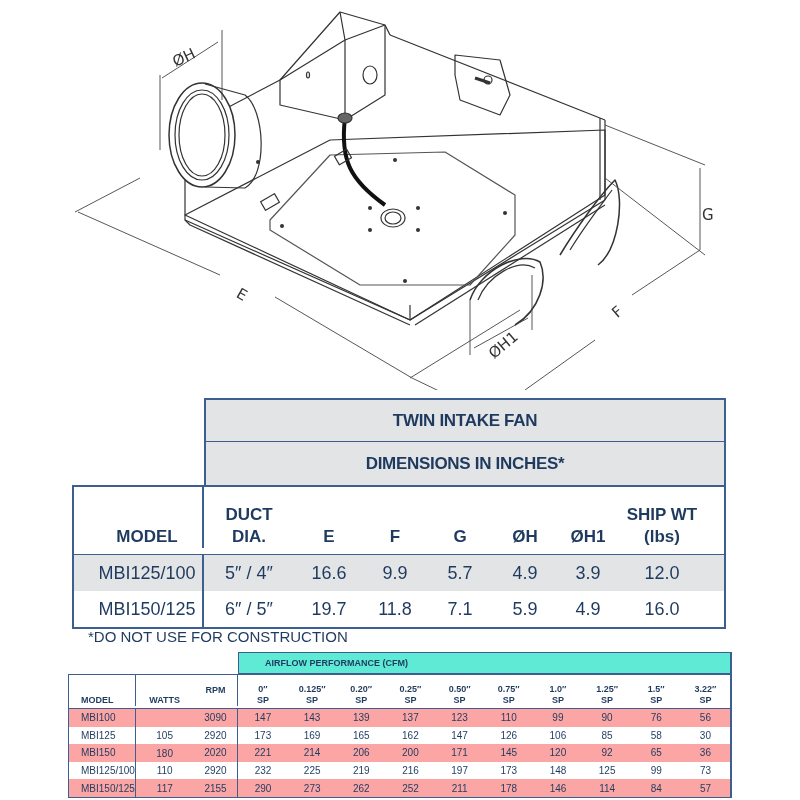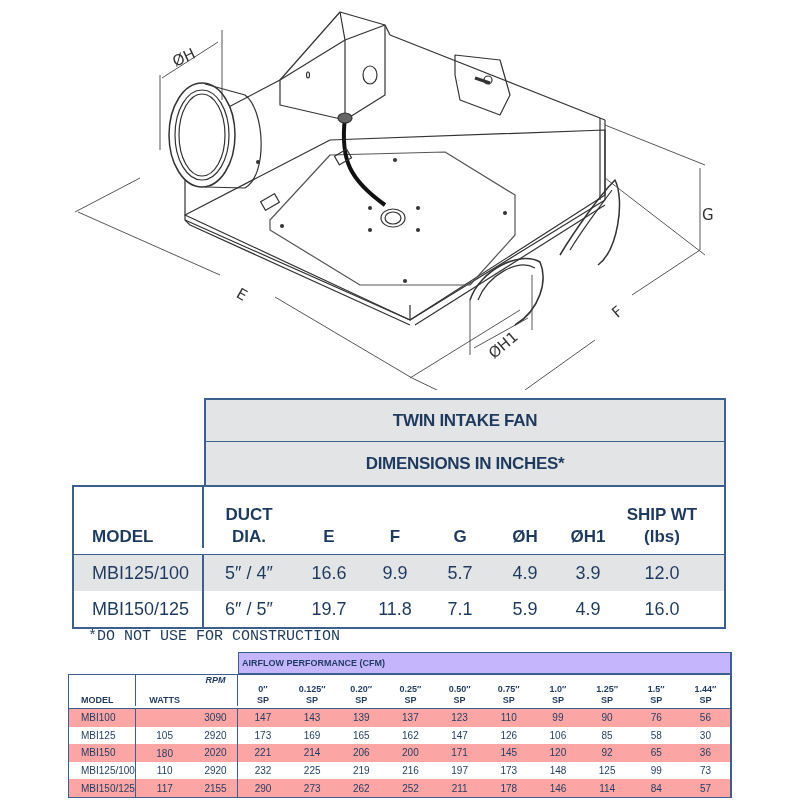--- a/index.html
+++ b/index.html
@@ -22,58 +22,58 @@
     }
     .dim-head1 { top: 0; height: 44px; border-top: 2px solid #3d5f8f; border-bottom: 1px solid #3d5f8f; transform: none; }
     .dim-head2 { top: 44px; height: 43px; transform: none; }
     .dim-body {
       position: absolute; left: 0; top: 87px; width: 654px;
       border: 2px solid #3d5f8f;
     }
     .dim-row { display: flex; height: 36px; align-items: center; }
     .dim-row.hdr { height: 68px; align-items: flex-end; padding-bottom: 6px; border-bottom: 1px solid #3d5f8f; }
     .dim-row.shade { background: #e3e4e6; }
-    .dim-cell { font-size: 18px; color: #1f3a5f; text-align: center; }
+    .dim-cell { font-size: 18px; color: #1f3a5f; text-align: center; justify-content: center; }
     .dim-row.hdr .dim-cell { font-weight: bold; font-size: 17px; line-height: 22px; }
     .dim-cell.model { width: 130px; text-align: left; padding-left: 18px; border-right: 2px solid #3d5f8f; align-self: stretch; display: flex; align-items: flex-end; }
     .dim-row:not(.hdr) .dim-cell.model { align-items: center; }
     .c-duct { width: 90px; }
     .c-e { width: 70px; }
     .c-f { width: 62px; }
     .c-g { width: 68px; }
     .c-h { width: 62px; }
     .c-h1 { width: 64px; }
     .c-wt { width: 84px; }
 
     .notes {
       position: absolute; top: 628px; left: 88px; width: 640px;
-      font-size: 15px; color: #1f3a5f; display: flex; justify-content: space-between; font-family: Liberation Mono, monospace;
+      font-size: 15px; color: #1f3a5f; display: flex; justify-content: space-between;
     }
 
     
     #air-table { position: absolute; left: 68px; top: 652px; width: 664px; }
     .air-head {
       position: absolute; left: 170px; top: 0; width: 494px; height: 22px;
-      background: #c4b5fd; border-top: 1px solid #3d5f8f; border-left: 1px solid #3d5f8f; border-right: 2px solid #3d5f8f;
+      background: #5eead4; border-top: 1px solid #3d5f8f; border-left: 1px solid #3d5f8f; border-right: 2px solid #3d5f8f;
       border-bottom: 1px solid #3d5f8f;
-      font-size: 9px; font-weight: bold; color: #1f3a5f; padding-left: 3px; line-height: 20px;
+      font-size: 9px; font-weight: bold; color: #1f3a5f; padding-left: 26px; line-height: 20px;
     }
     .air-body {
       position: absolute; left: 0; top: 22px; width: 664px;
       border: 1px solid #3d5f8f; border-right: 2px solid #3d5f8f;
     }
     .air-row { display: flex; height: 17.6px; align-items: center; font-size: 10px; color: #1f3a5f; }
     .air-row.hdr { height 34px; height: 34px; align-items: flex-end; padding-bottom: 2px; border-bottom: 1px solid #3d5f8f; font-weight: bold; font-size: 9px; line-height: 11px; }
     .air-row.shade { background: #fca5a5; }
     .air-cell { text-align: center; }
     .a-model { width: 67px; text-align: left; padding-left: 12px; border-right: 1px solid #3d5f8f; align-self: stretch; display: flex; align-items: center; }
     .air-row.hdr .a-model { align-items: flex-end; }
     .a-watts { width: 58px; margin-top: 36px; }
     .a-rpm { width: 45px; border-right: 1px solid #3d5f8f; align-self: stretch; display: flex; align-items: center; justify-content: center; }
-    .air-row.hdr .a-rpm { align-items: flex-start; font-style: italic; }
+    .air-row.hdr .a-rpm { align-items: center; }
     .a-sp { width: 49.4px; }
     .two-line { display: flex; flex-direction: column; align-items: center; }
   </style>
 </head>
 <body>
 
 <svg id="drawing" viewBox="0 0 800 390" xmlns="http://www.w3.org/2000/svg">
   <g fill="none" stroke="#333" stroke-width="1.2" stroke-linejoin="round">
 
     <path d="M185 215 L330 140 L605 130 L605 195 L410 320 Z" fill="#fff"></path>
@@ -260,21 +260,21 @@
         </div>
       <div class="air-cell a-sp two-line">
           <span>1.25″</span>
           <span>SP</span>
         </div>
       <div class="air-cell a-sp two-line">
           <span>1.5″</span>
           <span>SP</span>
         </div>
       <div class="air-cell a-sp two-line">
-          <span>1.44″</span>
+          <span>3.22″</span>
           <span>SP</span>
         </div>
     </div>
     <div id="air-rows">
         <div class="air-row shade">
           <div class="air-cell a-model">
             <span>MBI100</span>
           </div>
           <div class="air-cell a-watts">105</div>
           <div class="air-cell a-rpm">

